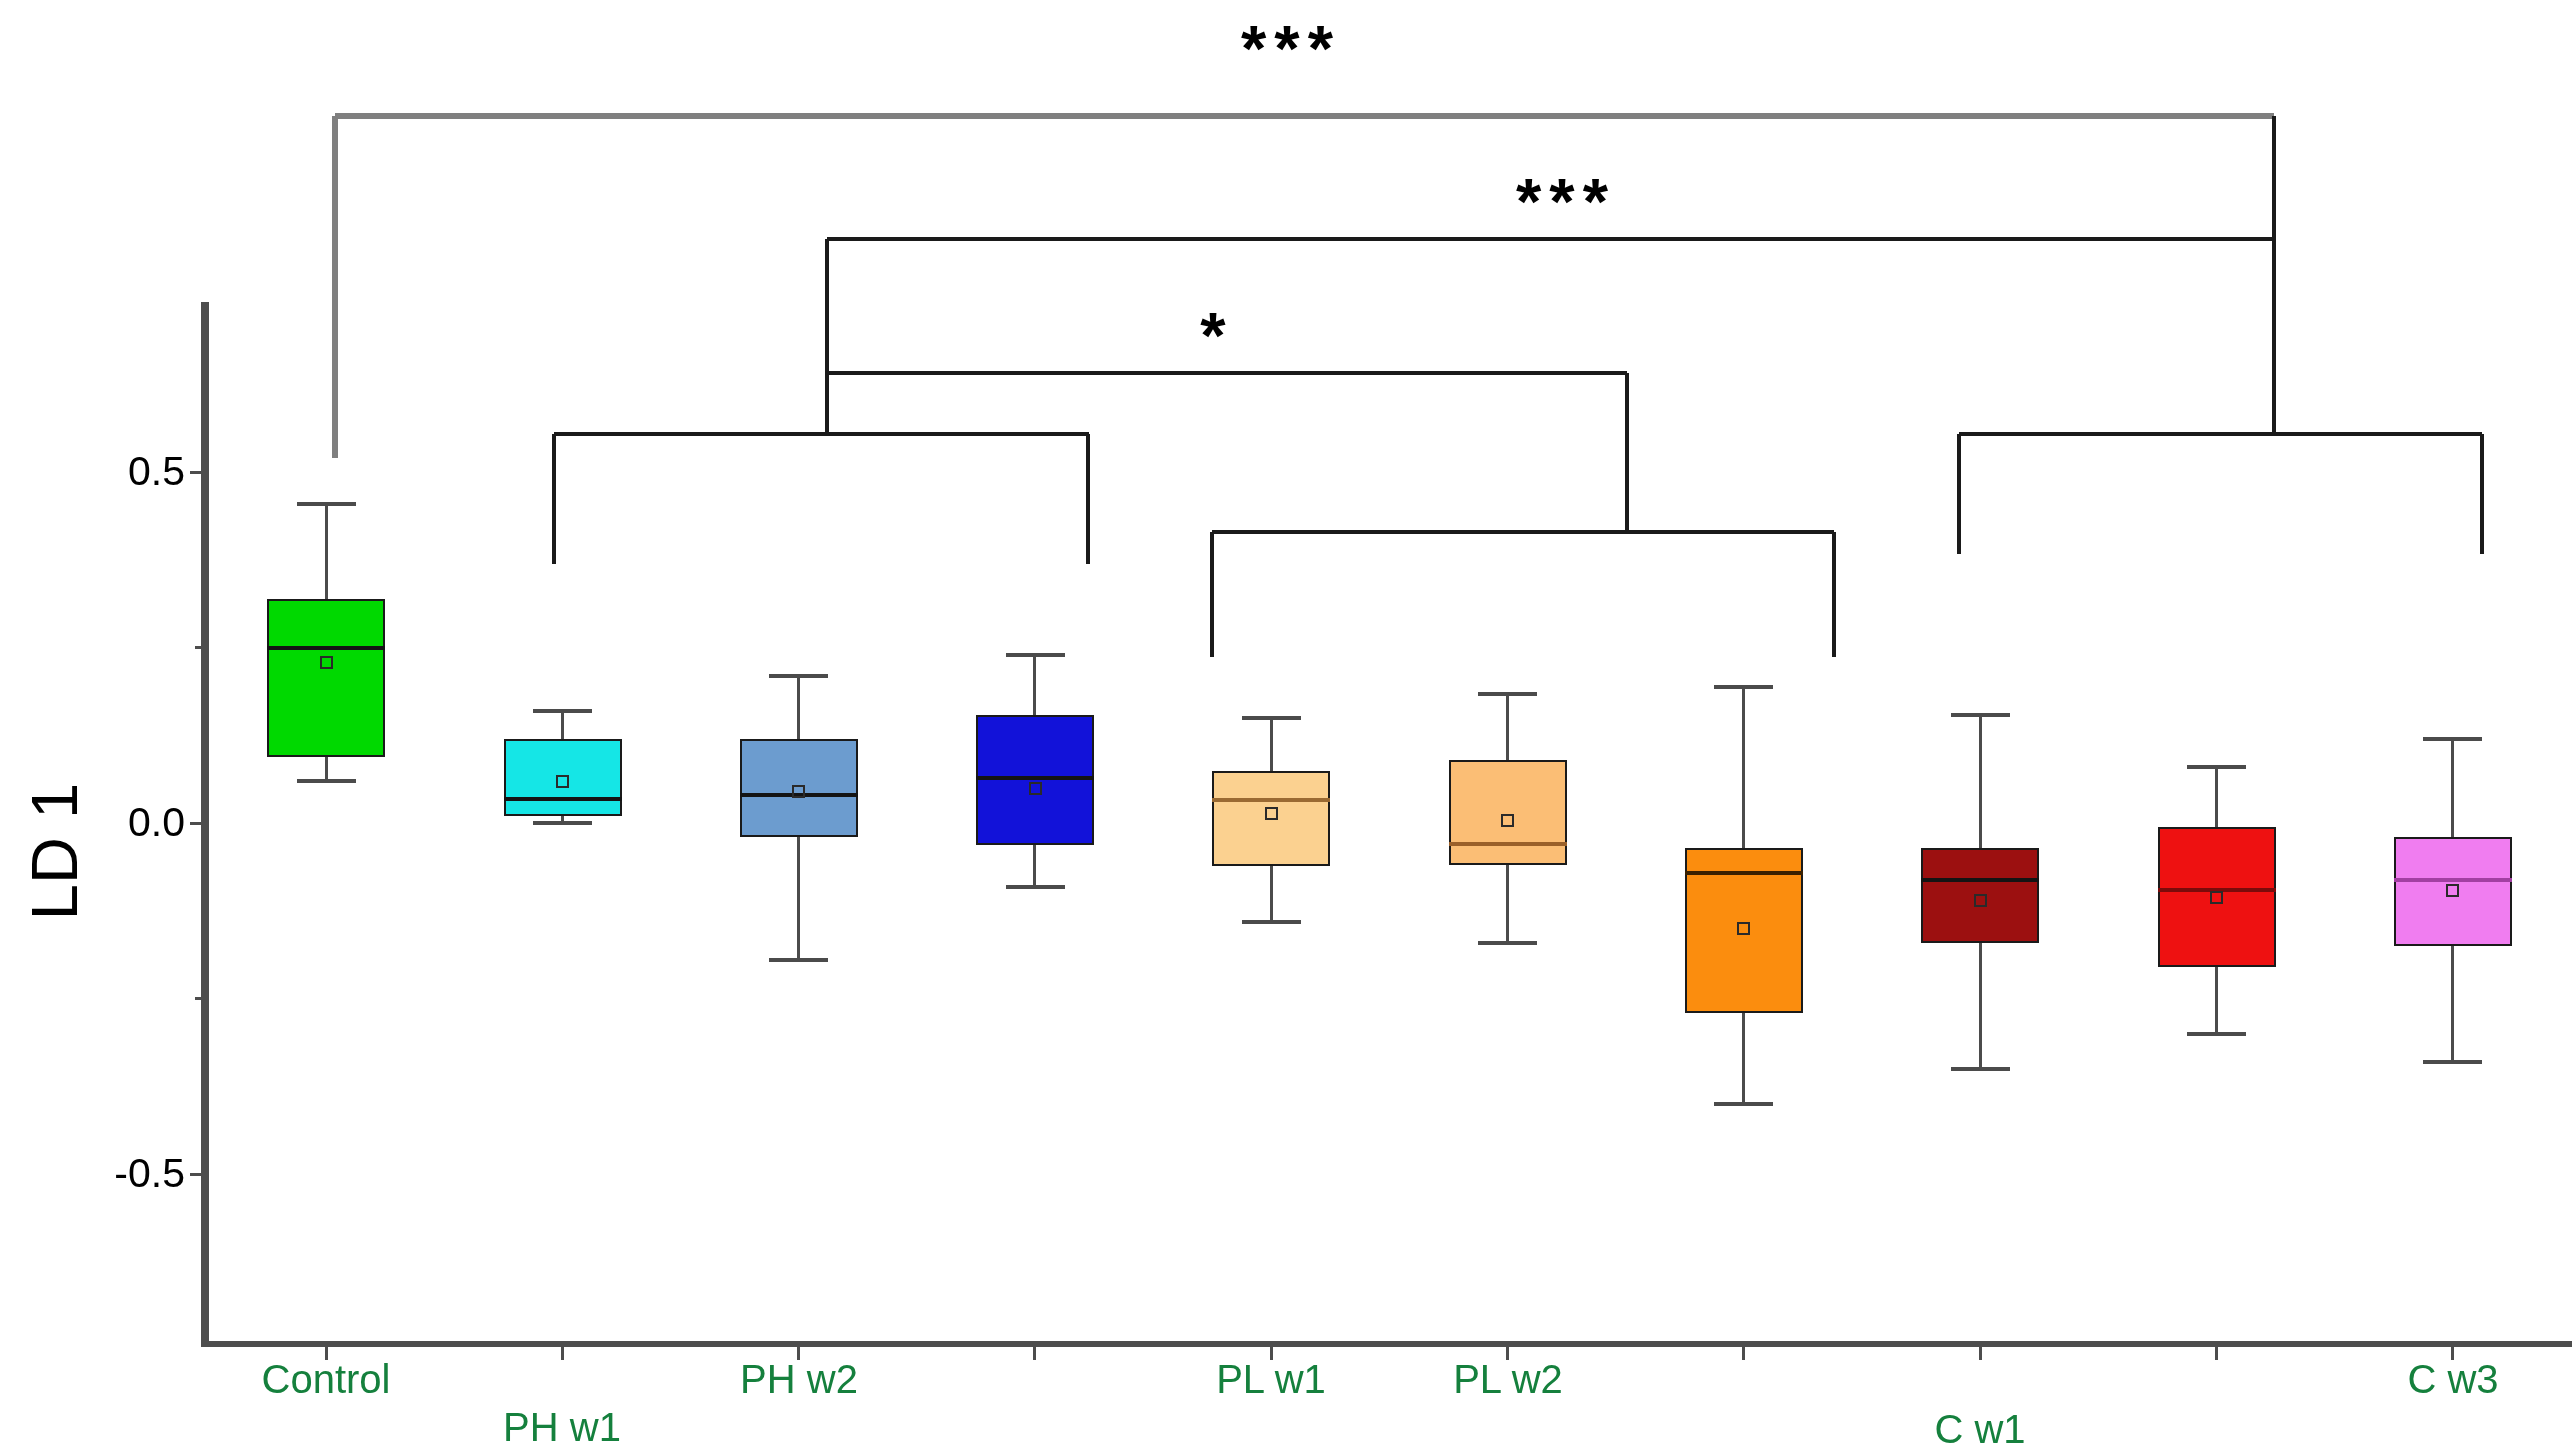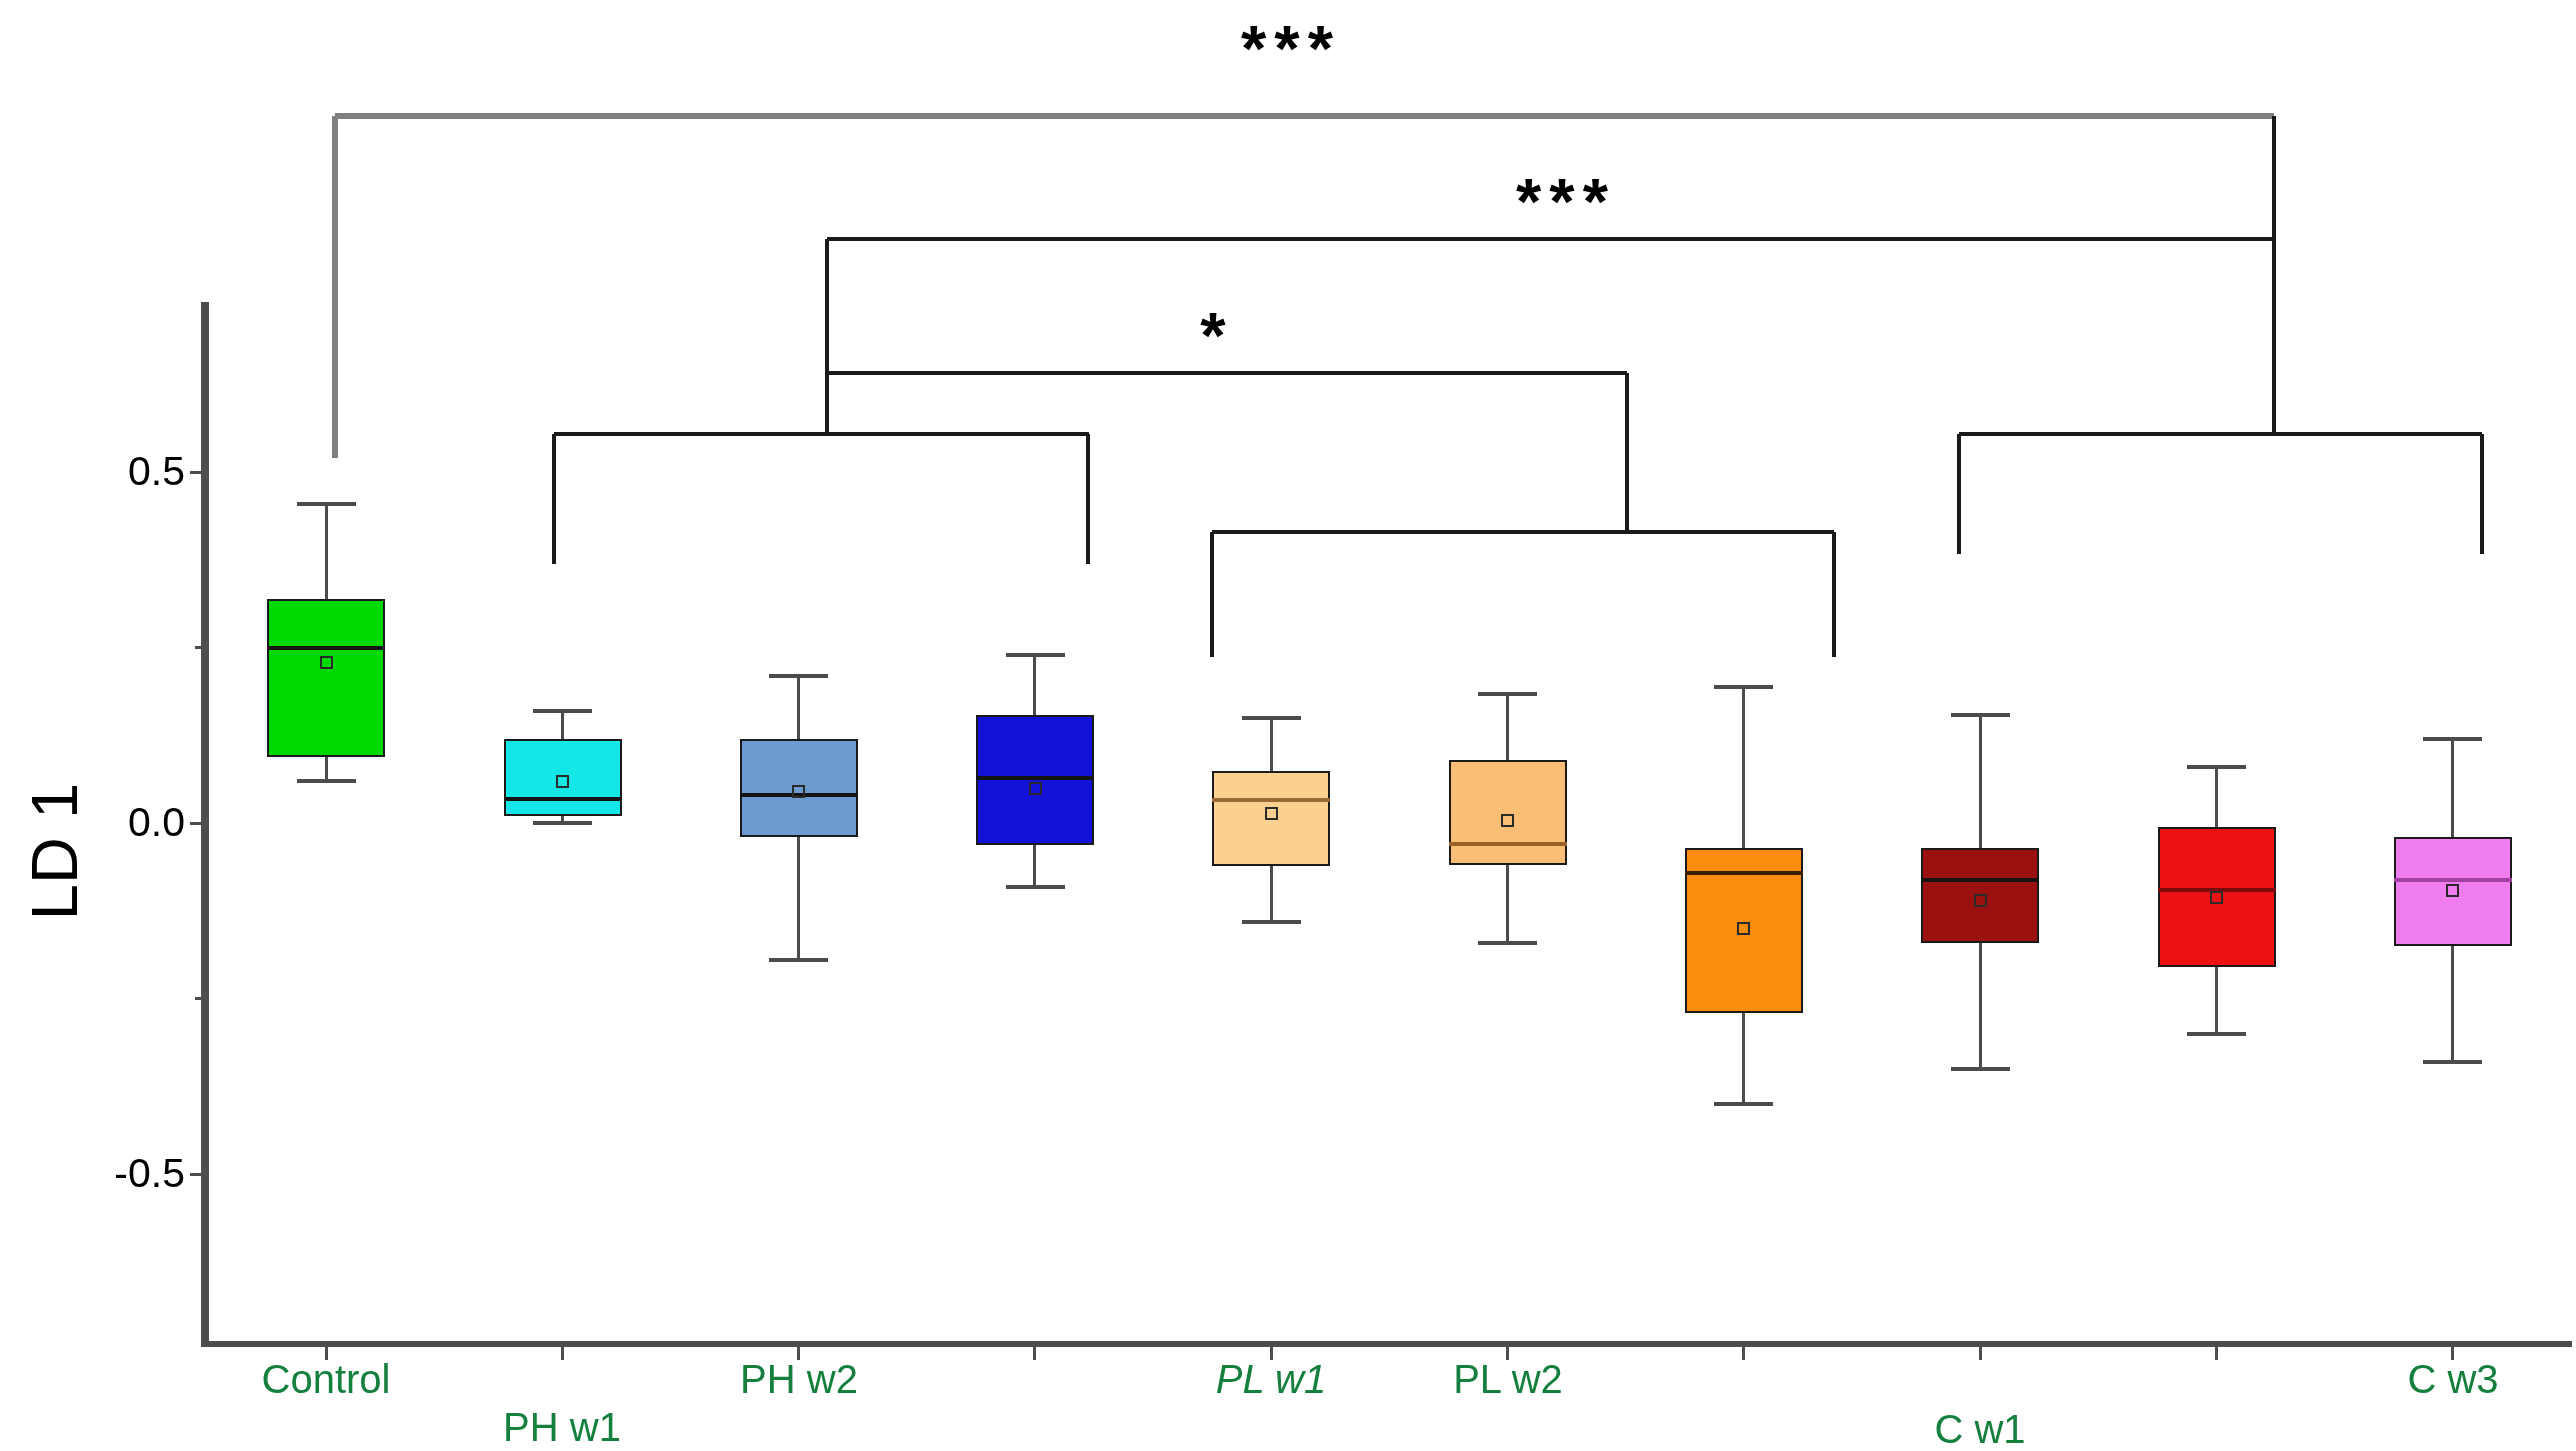--- a/index.html
+++ b/index.html
@@ -32,21 +32,21 @@
       <div class="seg" style="left: 195px; top: 646px; width: 7.2px; height: 3.2px; background: rgb(77, 77, 77);"></div>
       <div class="seg" style="left: 195px; top: 997px; width: 7.2px; height: 3.2px; background: rgb(77, 77, 77);"></div>
       <div class="seg" style="left: 325px; top: 1347px; width: 3.2px; height: 12.7px; background: rgb(77, 77, 77);"></div>
       <div class="xtick-label" style="left: 159px; top: 1359px;">Control</div>
       <div class="seg" style="left: 561px; top: 1347px; width: 3.2px; height: 12.7px; background: rgb(77, 77, 77);"></div>
       <div class="xtick-label" style="left: 395px; top: 1359px; margin-top: 48px;">PH w1</div>
       <div class="seg" style="left: 797px; top: 1347px; width: 3.2px; height: 12.7px; background: rgb(77, 77, 77);"></div>
       <div class="xtick-label" style="left: 632px; top: 1359px;">PH w2</div>
       <div class="seg" style="left: 1033px; top: 1347px; width: 3.2px; height: 12.7px; background: rgb(77, 77, 77);"></div>
       <div class="seg" style="left: 1270px; top: 1347px; width: 3.2px; height: 12.7px; background: rgb(77, 77, 77);"></div>
-      <div class="xtick-label" style="left: 1104px; top: 1359px; font-style: italic;">PL w1</div>
+      <div class="xtick-label" style="left: 1104px; top: 1359px;">PL w1</div>
       <div class="seg" style="left: 1506px; top: 1347px; width: 3.2px; height: 12.7px; background: rgb(77, 77, 77);"></div>
       <div class="xtick-label" style="left: 1341px; top: 1359px;">PL w2</div>
       <div class="seg" style="left: 1742px; top: 1347px; width: 3.2px; height: 12.7px; background: rgb(77, 77, 77);"></div>
       <div class="seg" style="left: 1979px; top: 1347px; width: 3.2px; height: 12.7px; background: rgb(77, 77, 77);"></div>
       <div class="xtick-label" style="left: 1813px; top: 1409px;">C w1</div>
       <div class="seg" style="left: 2215px; top: 1347px; width: 3.2px; height: 12.7px; background: rgb(77, 77, 77);"></div>
       <div class="seg" style="left: 2451px; top: 1347px; width: 3.2px; height: 12.7px; background: rgb(77, 77, 77);"></div>
       <div class="xtick-label" style="left: 2286px; top: 1359px;">C w3</div>
       <div class="seg" style="left: 325px; top: 504px; width: 3.2px; height: 95px; background: rgb(75, 75, 75);"></div>
       <div class="seg" style="left: 325px; top: 757px; width: 3.2px; height: 24.6px; background: rgb(75, 75, 75);"></div>

